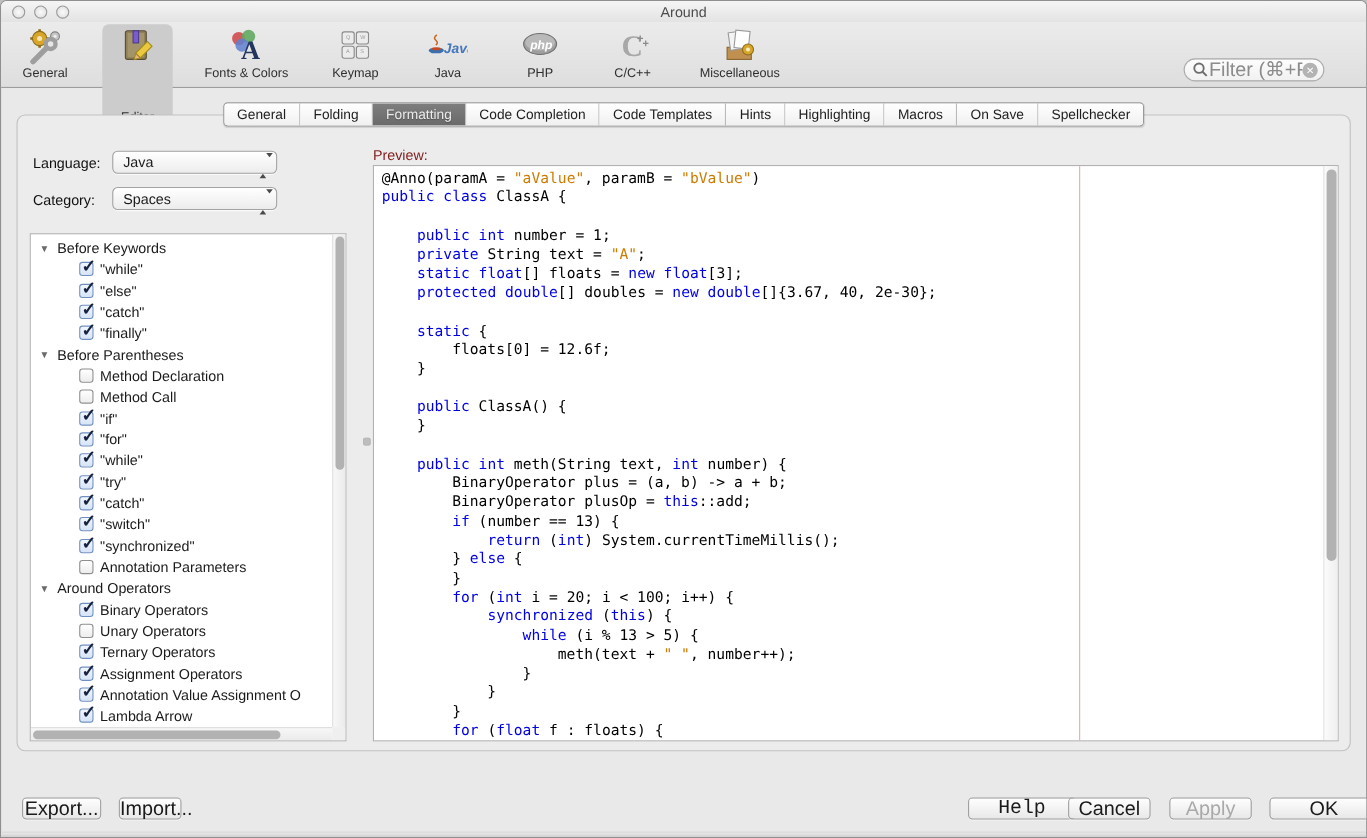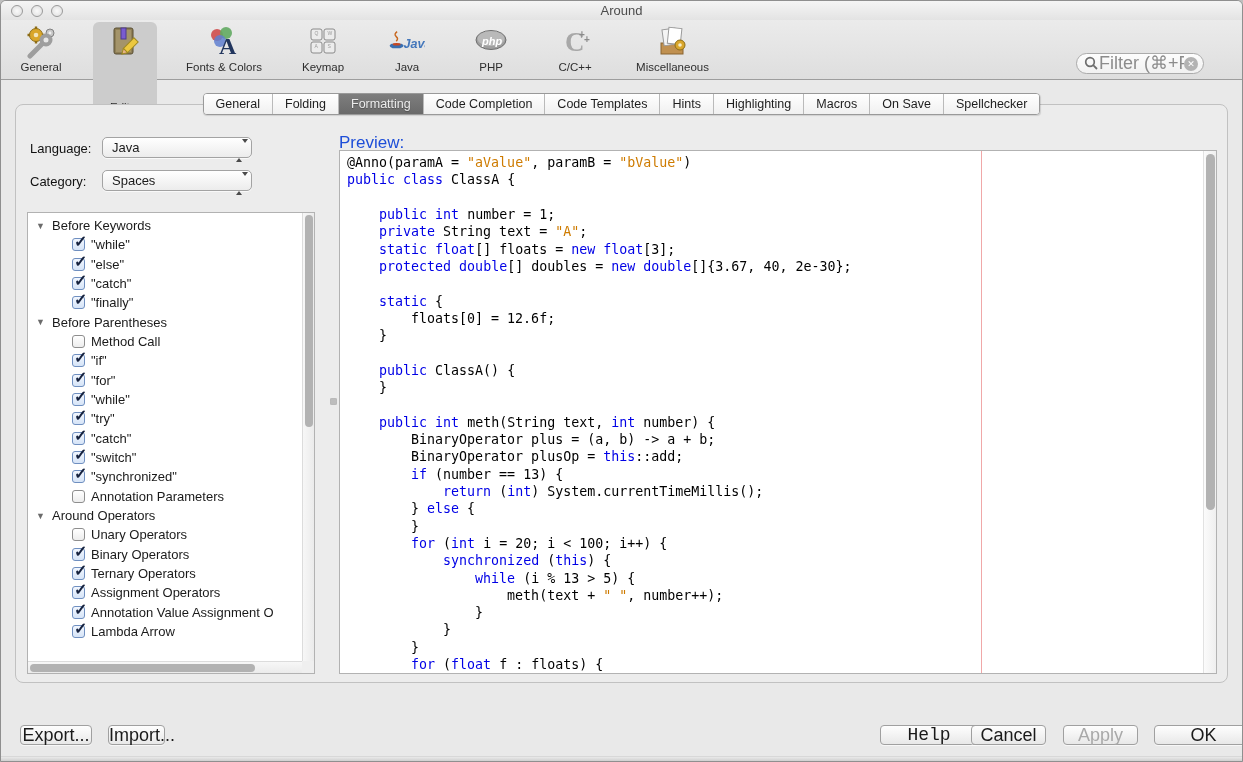--- a/index.html
+++ b/index.html
@@ -92,21 +92,21 @@
   .sb-v { position:absolute; right:0; top:0; bottom:12px; width:12px;
     background:linear-gradient(to right,#f7f7f7,#ebebeb); border-left:1px solid #dcdcdc; }
   .sb-v .thumb { position:absolute; left:1.5px; top:2px; width:8px; border-radius:4.5px; background:#b2b2b2; }
   .sb-h { position:absolute; left:0; right:12px; bottom:0; height:12px;
     background:linear-gradient(#f7f7f7,#ebebeb); border-top:1px solid #dcdcdc; }
   .sb-h .thumb { position:absolute; top:1.5px; left:2px; height:8px; border-radius:4.5px; background:#b2b2b2; }
   .sb-corner { position:absolute; right:0; bottom:0; width:12px; height:12px; background:#efefef; }
   .splitter-grip { position:absolute; left:314px; top:293px; width:7px; height:7px;
     border-radius:2px; background:#aaa; box-shadow:inset 0 0 1px #777; opacity:.7; }
   
-  .preview-label { position:absolute; left:323px; top:28px; font-size:17px; color:#1d4ed8; }
+  .preview-label { position:absolute; left:323px; top:28px; font-size:13px; color:#7f1d1d; }
   .previewbox {
     position:absolute; left:323px; top:45px; width:878px; height:524px;
     background:#fff; border:1px solid #b2b2b2; overflow:hidden;
   }
   .code { position:absolute; left:7px; top:3px; font-family:"DejaVu Sans Mono", monospace;
     font-size:13.3px; white-space:pre; z-index:2; }
   .code-line { height:17.32px; line-height:17.32px; }
   .seg-k { color:var(--kw); } .seg-s { color:var(--str); } .seg-p { color:var(--plain); }
   .margin-line { position:absolute; left:641px; top:0; bottom:0; width:1px; background:var(--margin); z-index:1; }
   .preview-sb { position:absolute; right:0; top:0; bottom:0; width:13px;
@@ -307,20 +307,24 @@
           <div class="tree-row">
             <span class="cb checked"></span>
             <span class="cb-label">"finally"</span>
           </div>
           <div class="tree-row">
             <span class="tri">▼</span>
             <span class="grp-label">Before Parentheses</span>
           </div>
           <div class="tree-row">
             <span class="cb"></span>
+            <span class="cb-label">Method Declaration</span>
+          </div>
+          <div class="tree-row">
+            <span class="cb"></span>
             <span class="cb-label">Method Call</span>
           </div>
           <div class="tree-row">
             <span class="cb checked"></span>
             <span class="cb-label">"if"</span>
           </div>
           <div class="tree-row">
             <span class="cb checked"></span>
             <span class="cb-label">"for"</span>
           </div>
@@ -346,26 +350,26 @@
           </div>
           <div class="tree-row">
             <span class="cb"></span>
             <span class="cb-label">Annotation Parameters</span>
           </div>
           <div class="tree-row">
             <span class="tri">▼</span>
             <span class="grp-label">Around Operators</span>
           </div>
           <div class="tree-row">
+            <span class="cb checked"></span>
+            <span class="cb-label">Binary Operators</span>
+          </div>
+          <div class="tree-row">
             <span class="cb"></span>
             <span class="cb-label">Unary Operators</span>
-          </div>
-          <div class="tree-row">
-            <span class="cb checked"></span>
-            <span class="cb-label">Binary Operators</span>
           </div>
           <div class="tree-row">
             <span class="cb checked"></span>
             <span class="cb-label">Ternary Operators</span>
           </div>
           <div class="tree-row">
             <span class="cb checked"></span>
             <span class="cb-label">Assignment Operators</span>
           </div>
           <div class="tree-row">

